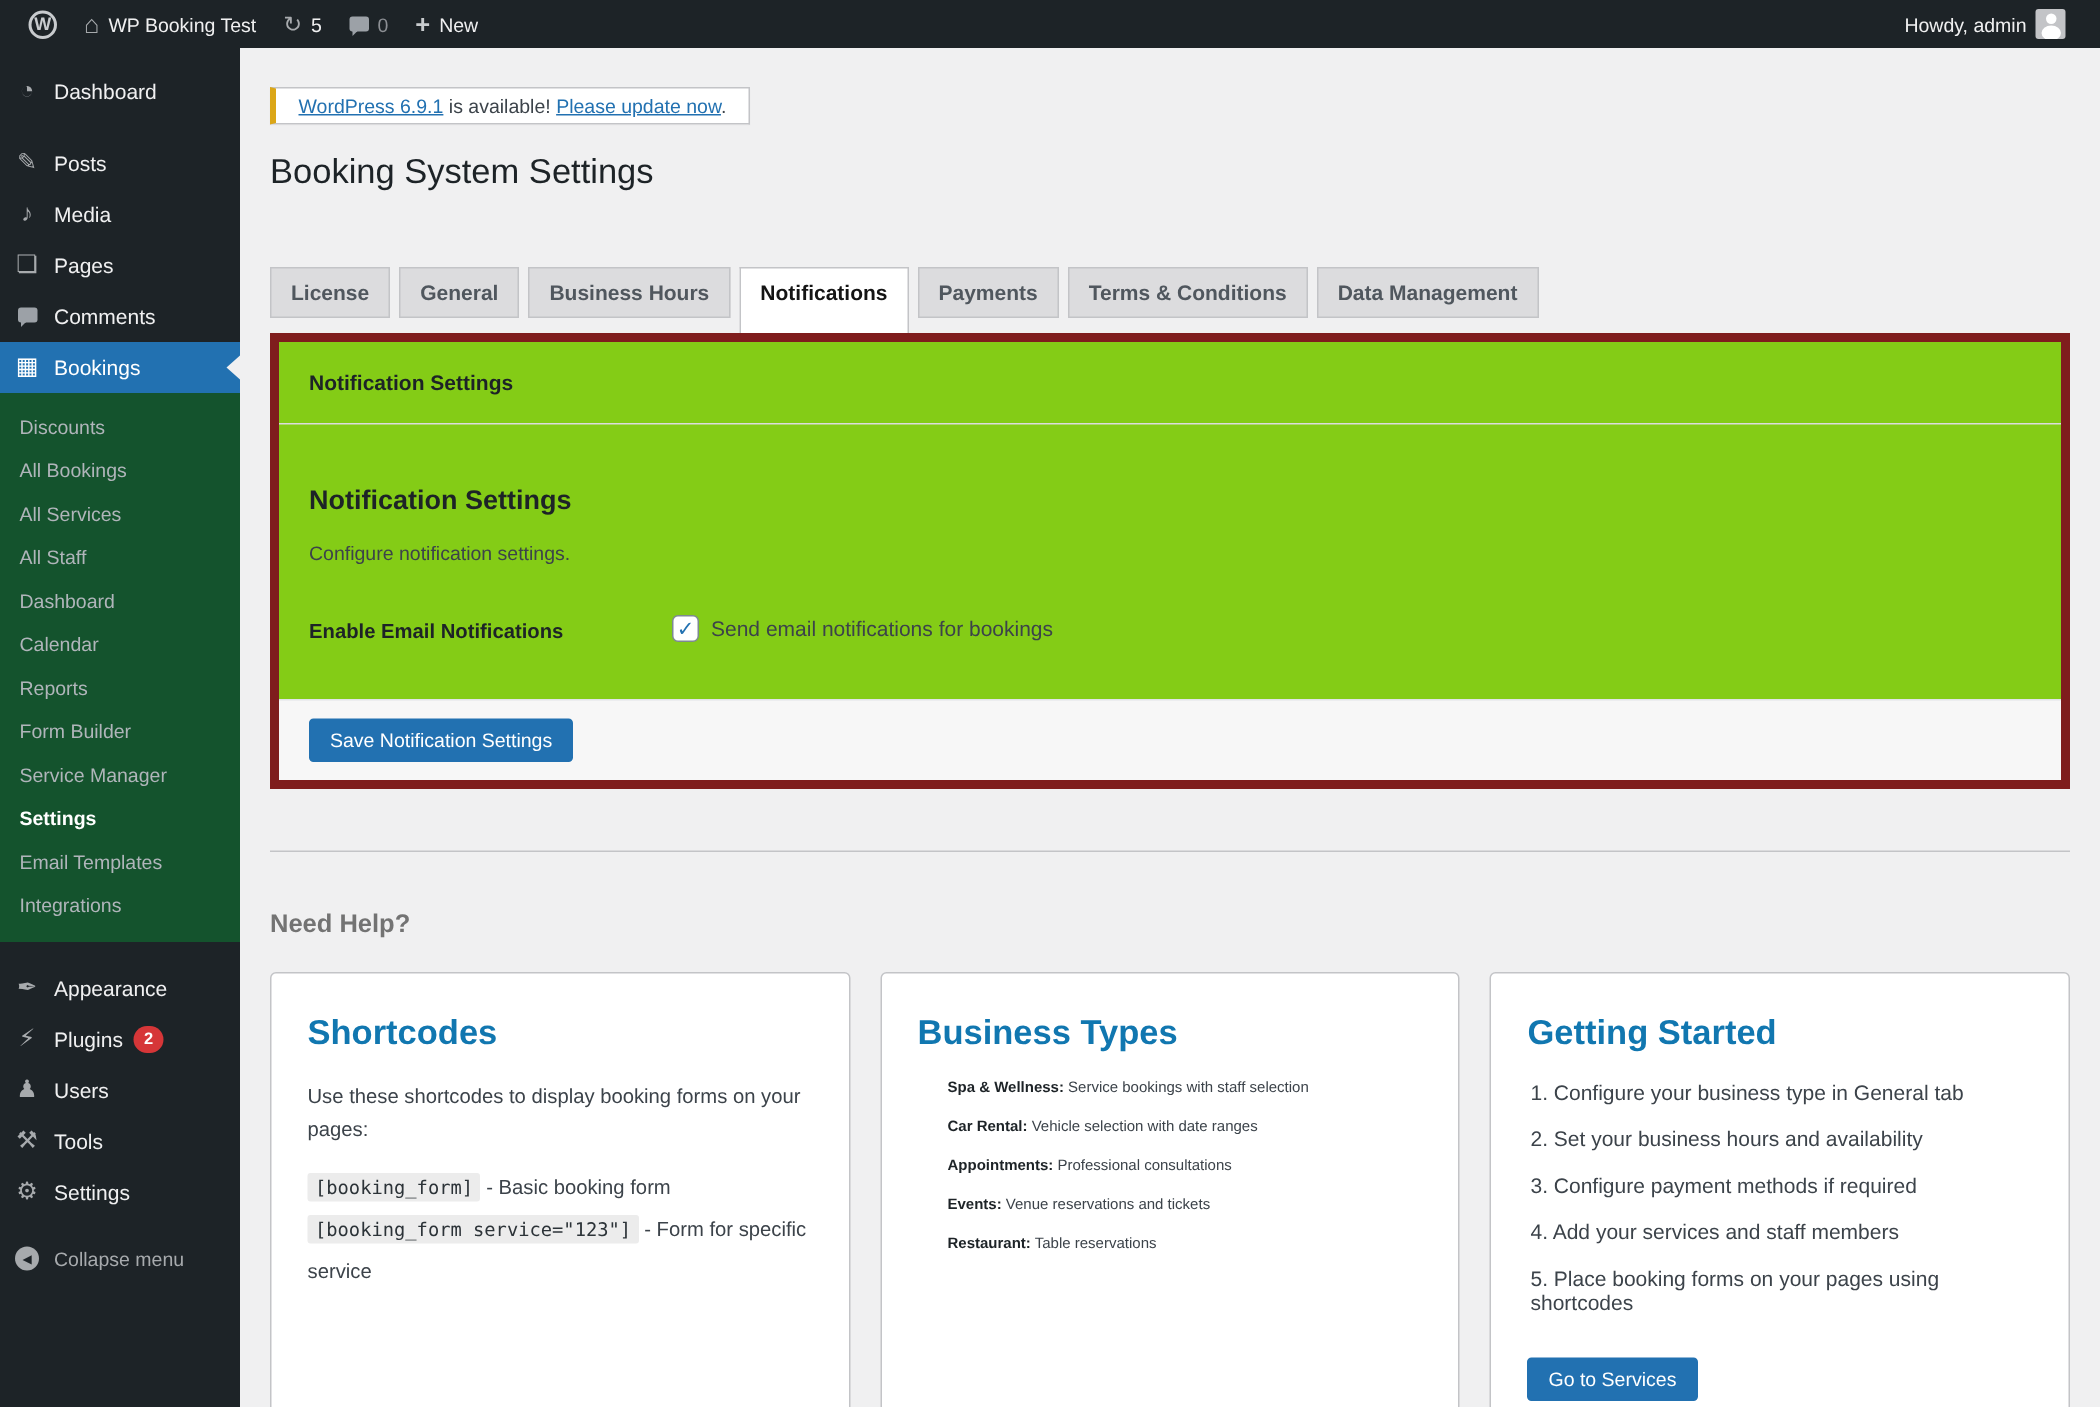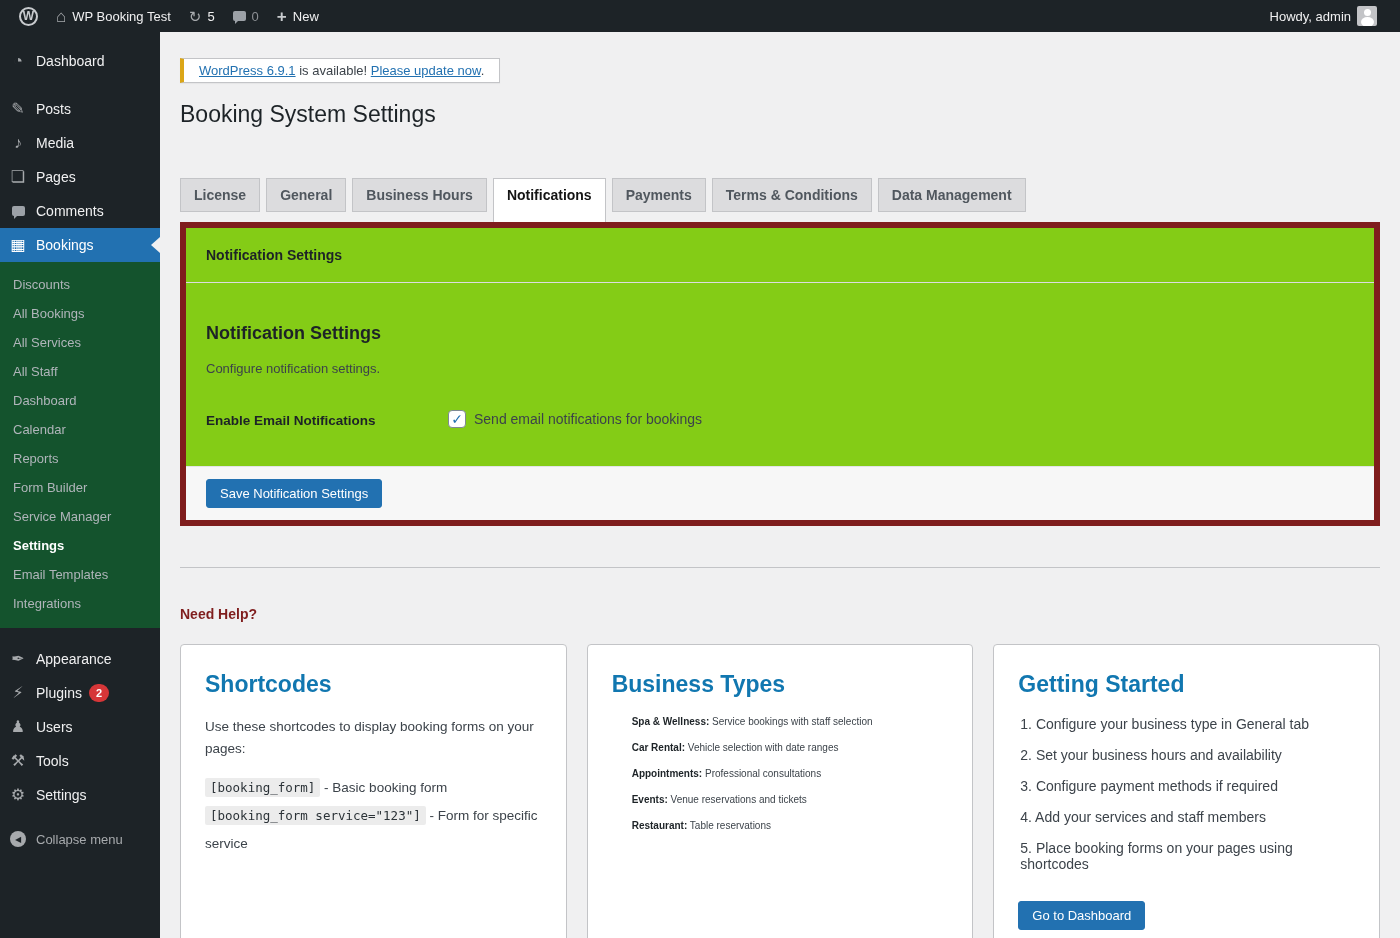--- a/index.html
+++ b/index.html
@@ -78,21 +78,21 @@
     display: inline-flex; align-items: center; justify-content: center;
     color: #2271b1; font-size: 14px; font-weight: 700; line-height: 1; }
   .checkbox-label { font-size: 14px; color: #3c434a; }
   .panel-footer { background: #f7f7f7; border-top: 1px solid #e2e4e7; padding: 12px 20px; }
   .btn-primary { display: inline-block; background: #2271b1; border: 1px solid #2271b1; color: #fff;
     font-size: 13px; padding: 6px 13px; border-radius: 3px; cursor: pointer;
     font-family: "Liberation Sans", "DejaVu Sans", sans-serif; }
 
   .divider { border: none; border-top: 1px solid #c3c4c7; margin: 41px 0 38px; }
 
-  .help-title { font-size: 14px; font-weight: 700; color: #7f1d1d; margin-bottom: 22px; }
+  .help-title { font-size: 17px; font-weight: 700; color: #737373; margin-bottom: 22px; }
   .cards { display: grid; grid-template-columns: repeat(3, 1fr); gap: 20px; }
   .card { background: #fff; border: 1px solid #c3c4c7; border-radius: 4px; padding: 20px 24px; min-height: 248px; }
   .card-title { font-size: 23px; font-weight: 700; color: #1177b0; margin: 6px 0 18px; }
   .card-text { font-size: 13.5px; color: #3c434a; line-height: 1.65; }
   .code-list { margin-top: 14px; line-height: 2.05; font-size: 13.5px; color: #3c434a; }
   .code { font-family: "DejaVu Sans Mono", "Liberation Mono", monospace; font-size: 12.5px;
     background: #ececec; padding: 2px 5px; border-radius: 2px; color: #2c3338; }
   .bt-list { padding-left: 20px; }
   .bt-item { font-size: 10px; color: #3c434a; margin: 9px 0 15px; }
   .bt-item b { color: #1d2327; }
@@ -265,21 +265,21 @@
 
       <div class="card">
         <div class="card-title">Getting Started</div>
         <div>
           <div class="gs-step">1. Configure your business type in General tab</div>
           <div class="gs-step">2. Set your business hours and availability</div>
           <div class="gs-step">3. Configure payment methods if required</div>
           <div class="gs-step">4. Add your services and staff members</div>
           <div class="gs-step">5. Place booking forms on your pages using shortcodes</div>
         </div>
-        <button class="btn-primary gs-btn">Go to Dashboard</button>
+        <button class="btn-primary gs-btn">Go to Services</button>
       </div>
 
     </div>
 
     
 
   </div>
 </div>
 
 </body></html>

